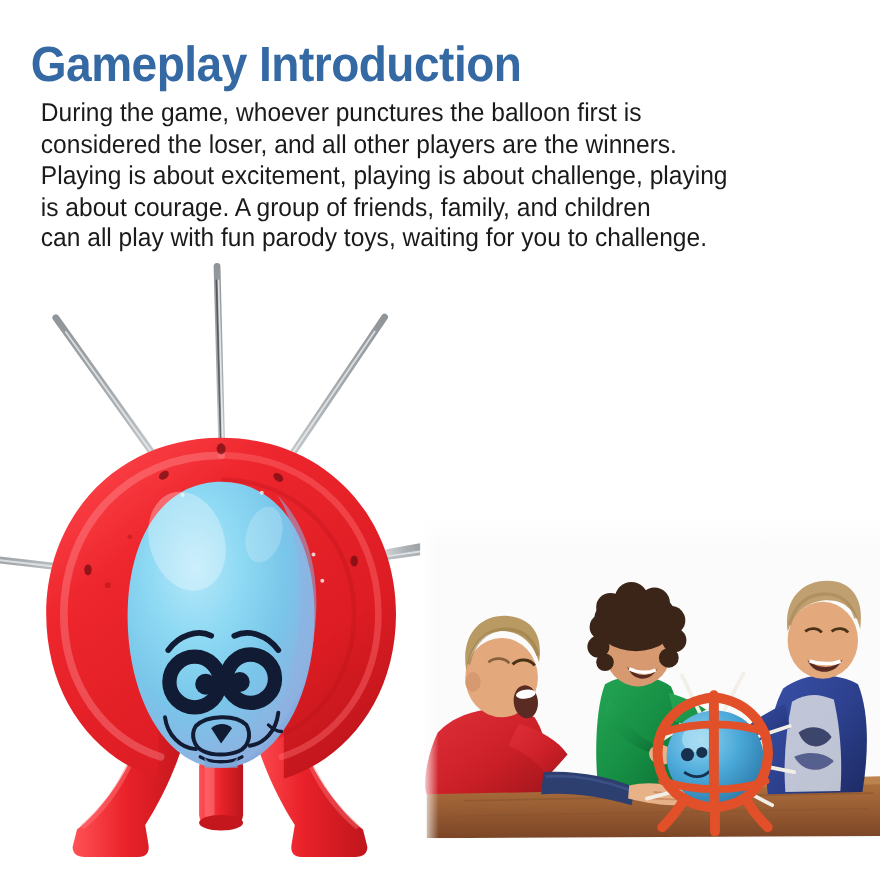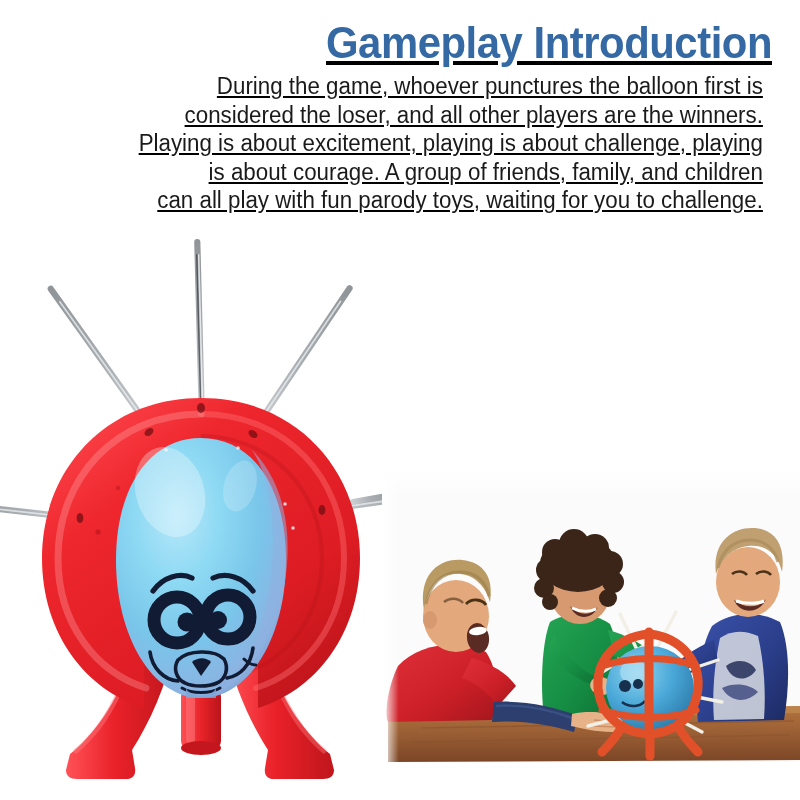--- a/index.html
+++ b/index.html
@@ -20,24 +20,23 @@
     width: 800px;
     height: 800px;
     background: #ffffff;
     overflow: hidden;
   }
 
   
   .header-block {
     position: absolute;
     left: 0;
-    top: 0;
+    top: 16px;
     width: 800px;
-    text-align: right;
-    text-decoration: underline;
+    text-align: left;
   }
   .page-title {
     margin: 0;
     padding: 18px 0 0 0;
     font-size: 45px;
     line-height: 50px;
     font-weight: bold;
     color: #3469a4;
     letter-spacing: -0.5px;
     font-family: "Liberation Sans Narrow", "Liberation Sans", sans-serif;

